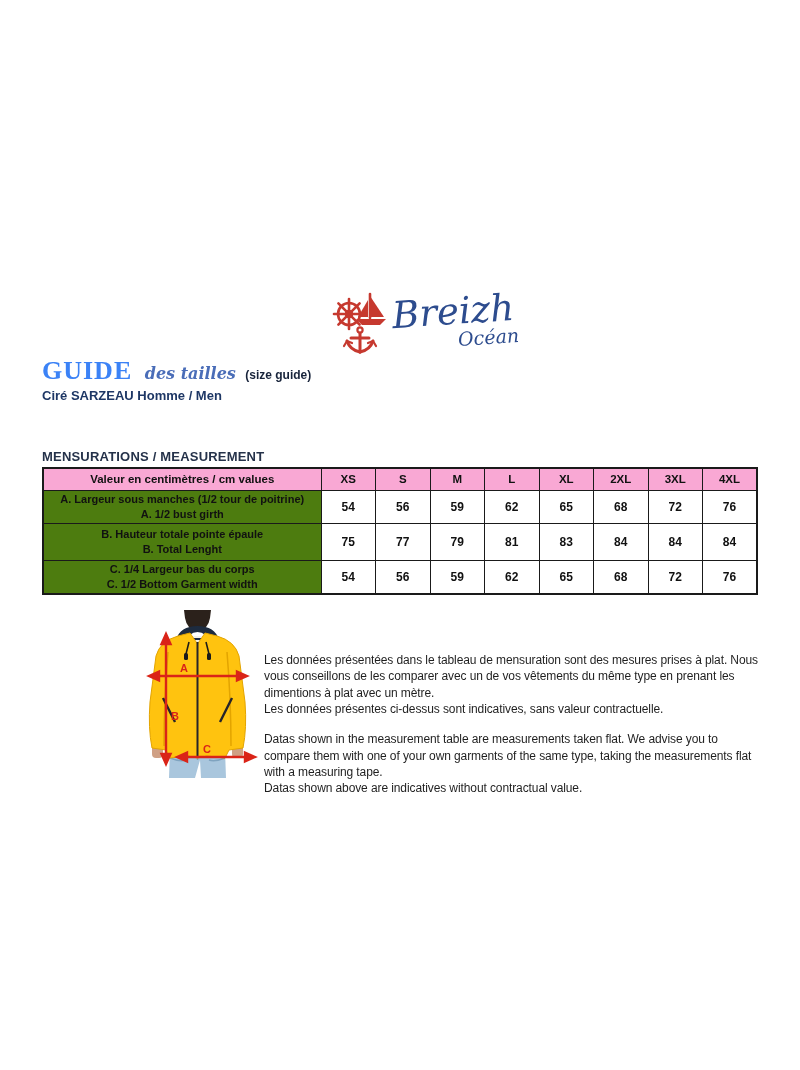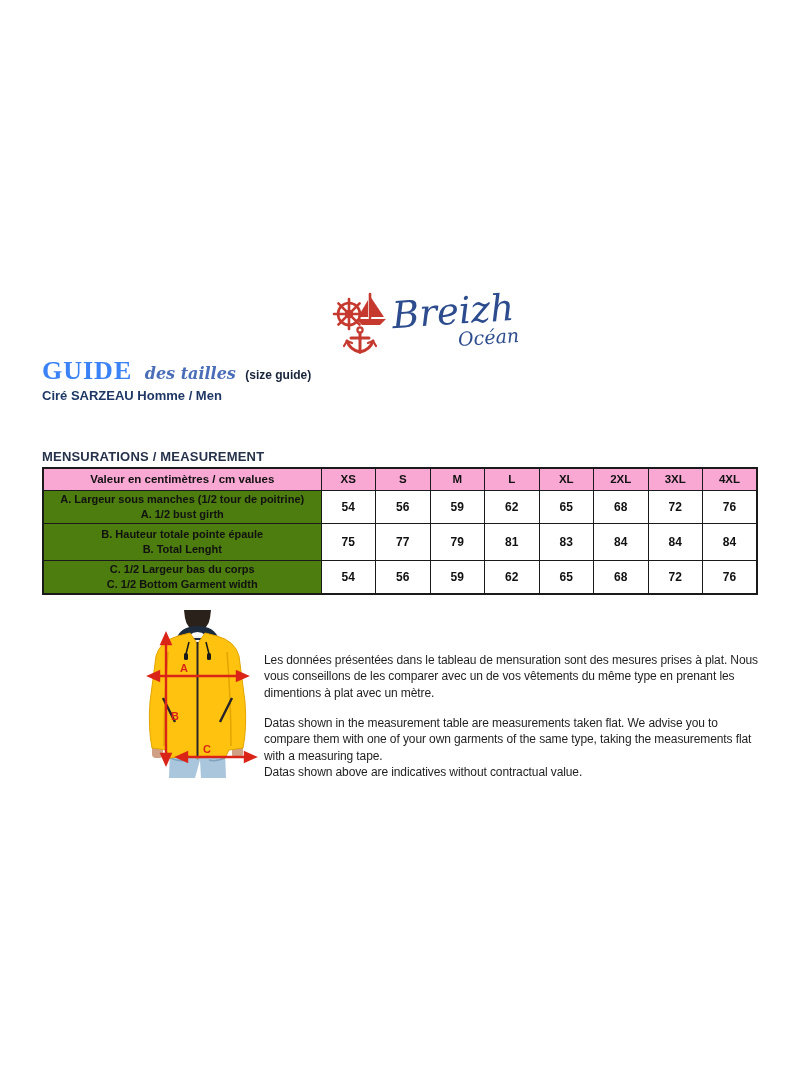--- a/index.html
+++ b/index.html
@@ -150,21 +150,21 @@
           <td>77</td>
           <td>79</td>
           <td>81</td>
           <td>83</td>
           <td>84</td>
           <td>84</td>
           <td>84</td>
         </tr>
         <tr>
           <th>
-            <div>C. 1/2 Largeur bas du corps</div>
+            <div>C. 1/4 Largeur bas du corps</div>
             <div>C. 1/2 Bottom Garment width</div>
           </th>
           <td>54</td>
           <td>56</td>
           <td>59</td>
           <td>62</td>
           <td>65</td>
           <td>68</td>
           <td>72</td>
           <td>76</td>
@@ -233,20 +233,21 @@
     <g font-family="Liberation Sans, sans-serif" font-size="11" font-weight="bold" fill="#da2418">
       <text x="40" y="62">A</text>
       <text x="31" y="110">B</text>
       <text x="63" y="143">C</text>
     </g>
   </svg>
 
   <div id="notes">
     <div id="notes-fr">
         <p>Les données présentées dans le tableau de mensuration sont des mesures prises à plat. Nous vous conseillons de les comparer avec un de vos vêtements du même type en prenant les dimentions à plat avec un mètre.</p>
+        <p>Les données présentes ci-dessus sont indicatives, sans valeur contractuelle.</p>
       </div>
     <div id="notes-en">
         <p>Datas shown in the measurement table are measurements taken flat. We advise you to compare them with one of your own garments of the same type, taking the measurements flat with a measuring tape.</p>
         <p>Datas shown above are indicatives without contractual value.</p>
       </div>
   </div>
 
 </div>
 
 </body></html>

